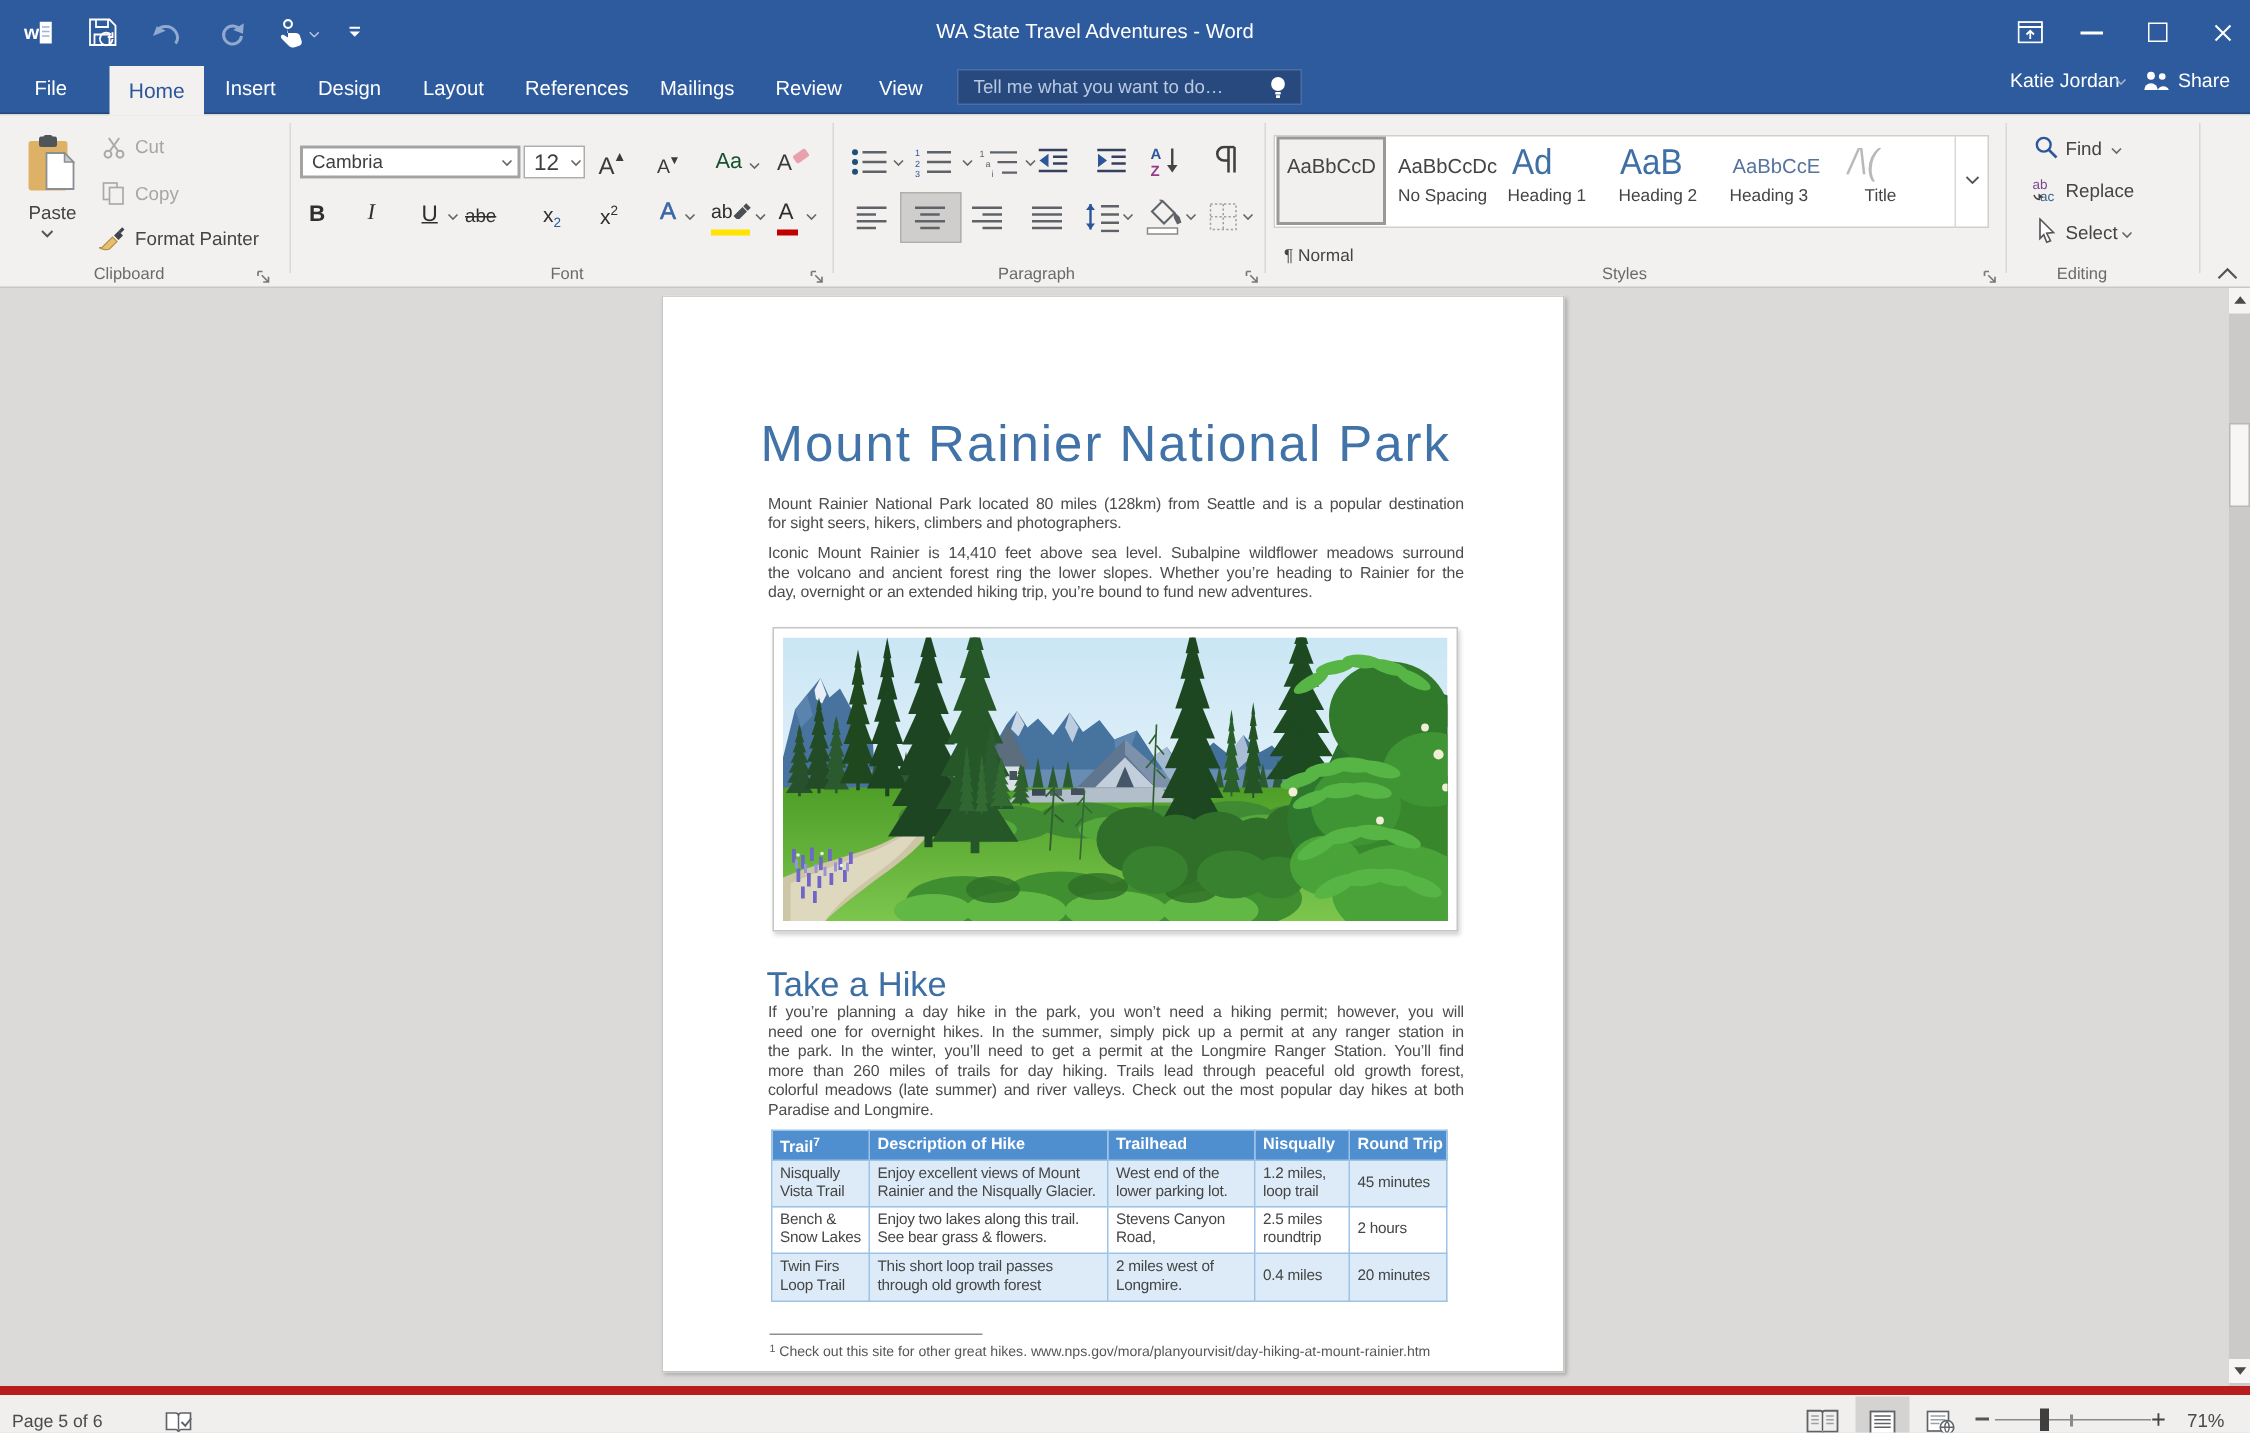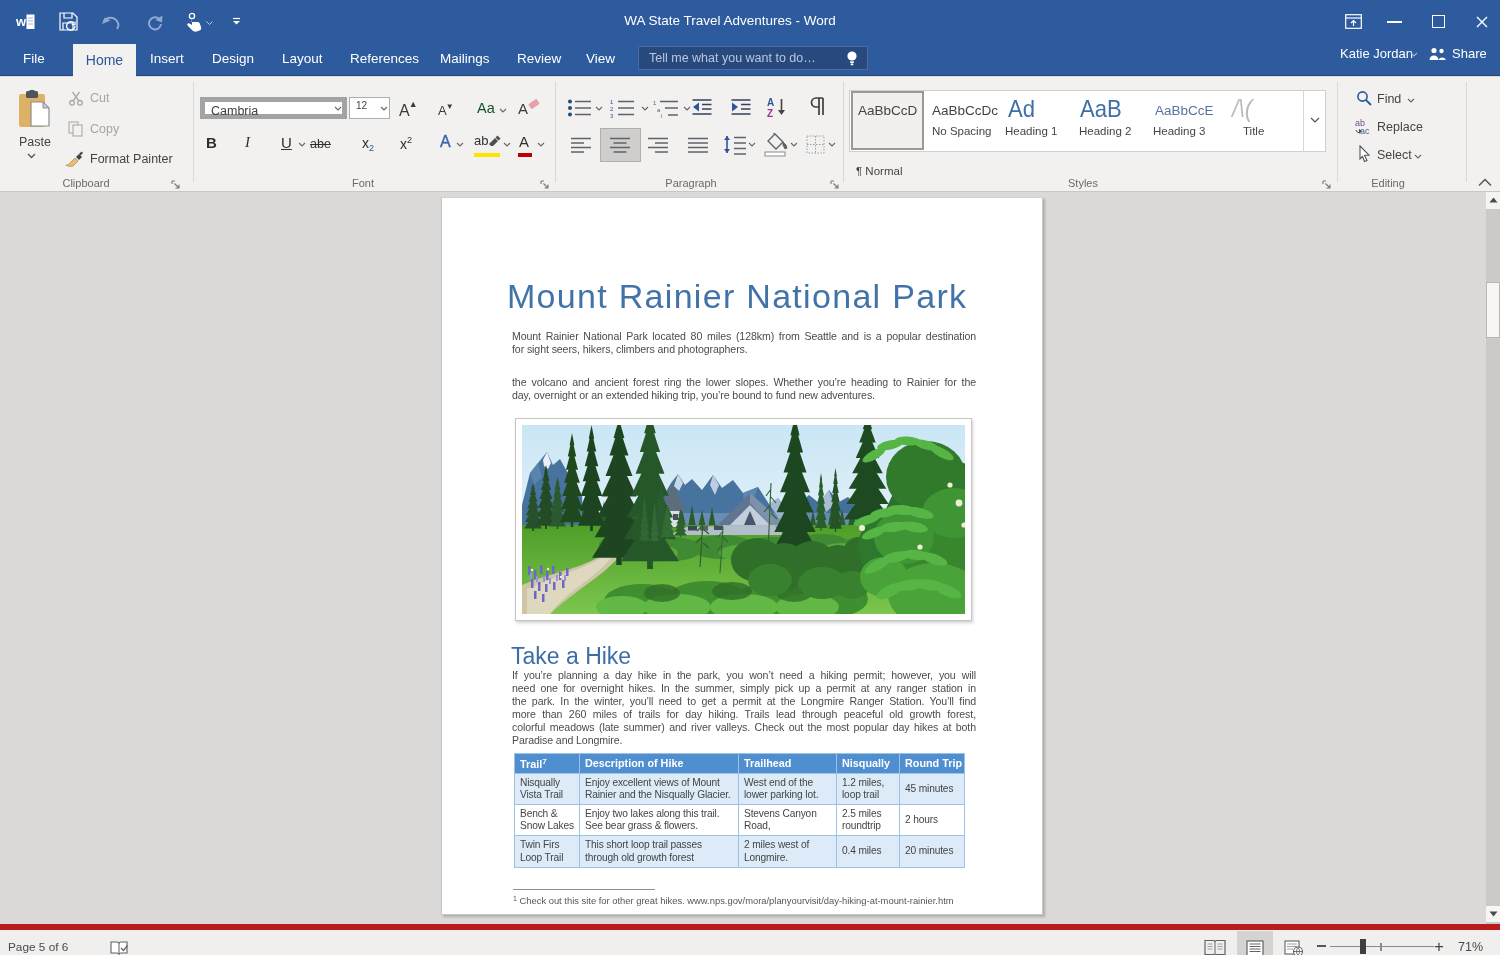--- a/index.html
+++ b/index.html
@@ -168,25 +168,25 @@
       <path d="M2 14 L9 7 l3 3 -5 5 c-2 1 -6 0 -7 -1 z" fill="#e8c06c" stroke="#b5914d" stroke-width="0.8"></path>
       <path d="M10 6 l3 -3 3 3 -3 3 z" fill="#3f4448"></path>
       <path d="M13 3 l2.5 -2.5 1.5 1.5 -2.5 2.5" fill="#3f4448"></path>
     </svg>
     <div class="abs btntext" style="left:90px; top:75px; font-size:12.5px;">Format Painter</div>
     <div class="glabel" style="left:36px;">Clipboard</div>
     <svg class="abs" style="left:171px; top:103px;" width="10" height="10" viewBox="0 0 10 10">
         <path d="M1 1 v3 M1 1 h3 M3.5 3.5 L8 8 M8 4.5 V8 H4.5" fill="none" stroke="#777" stroke-width="1.1"></path>
       </svg>
 
-    <div class="abs" style="left:200px; top:20px; width:147px; height:22px; background:#fff; border:5px solid #a3a3a3; font-size:12.5px; color:#3f3f3f; padding:2px 0 0 6px;">Cambria</div>
+    <div class="abs" style="left:200px; top:20px; width:147px; height:22px; background:#fff; border:2px solid #a3a3a3; font-size:12.5px; color:#3f3f3f; padding:2px 0 0 6px;">Cambria</div>
     <svg class="abs" style="left:334px; top:29px;" width="8" height="5" viewBox="0 0 8 5">
         <path d="M1 1 l3 3 3-3" fill="none" stroke="#666" stroke-width="1.1"></path>
       </svg>
-    <div class="abs" style="left:349px; top:20px; width:41px; height:22px; background:#fff; border:1px solid #aeadab; font-size:10px; color:#3f3f3f; padding:2px 0 0 6px;">12</div>
+    <div class="abs" style="left:349px; top:20px; width:41px; height:22px; background:#fff; border:1px solid #aeadab; font-size:15px; color:#3f3f3f; padding:2px 0 0 6px;">12</div>
     <svg class="abs" style="left:380px; top:29px;" width="8" height="5" viewBox="0 0 8 5">
         <path d="M1 1 l3 3 3-3" fill="none" stroke="#666" stroke-width="1.1"></path>
       </svg>
     <div class="abs" style="left:399px; top:22px; font-size:16px; color:#3b3b3b;">A<span style="font-size:9px; vertical-align:9px; margin-left:-1px;">▲</span></div>
     <div class="abs" style="left:438px; top:25px; font-size:13px; color:#3b3b3b;">A<span style="font-size:8px; vertical-align:6px; margin-left:-1px;">▼</span></div>
     <div class="abs" style="left:477px; top:23px; font-size:14.5px; color:#14532d;">Aa</div>
     <svg class="abs" style="left:499px; top:31px;" width="8" height="5" viewBox="0 0 8 5">
         <path d="M1 1 l3 3 3-3" fill="none" stroke="#666" stroke-width="1.1"></path>
       </svg>
     <div class="abs" style="left:518px; top:23px; font-size:15px; color:#3b3b3b;">A</div>
@@ -213,21 +213,21 @@
       </svg>
     <rect class="abs" style="left:474px; top:76px; width:26px; height:4px; background:#ffe400; display:block;"></rect>
     <svg class="abs" style="left:503px; top:65px;" width="8" height="5" viewBox="0 0 8 5">
         <path d="M1 1 l3 3 3-3" fill="none" stroke="#666" stroke-width="1.1"></path>
       </svg>
     <div class="abs" style="left:519px; top:56px; font-size:15px; color:#2f2f2f;">A</div>
     <div class="abs" style="left:518px; top:76px; width:14px; height:4px; background:#c00000;"></div>
     <svg class="abs" style="left:537px; top:65px;" width="8" height="5" viewBox="0 0 8 5">
         <path d="M1 1 l3 3 3-3" fill="none" stroke="#666" stroke-width="1.1"></path>
       </svg>
-    <div class="glabel" style="left:313px;">Font</div>
+    <div class="glabel" style="left:328px;">Font</div>
     <svg class="abs" style="left:540px; top:103px;" width="10" height="10" viewBox="0 0 10 10">
         <path d="M1 1 v3 M1 1 h3 M3.5 3.5 L8 8 M8 4.5 V8 H4.5" fill="none" stroke="#777" stroke-width="1.1"></path>
       </svg>
 
     <svg class="abs" style="left:567px; top:21px;" width="26" height="20" viewBox="0 0 26 20">
       <g fill="#1f4e79">
           <circle cx="3" cy="3.5" r="2"></circle>
           <circle cx="3" cy="10" r="2"></circle>
           <circle cx="3" cy="16.5" r="2"></circle>
         </g>
@@ -395,20 +395,21 @@
     <div class="glabel" style="left:1338px;">Editing</div>
     <svg class="abs" style="left:1478px; top:101px;" width="14" height="9" viewBox="0 0 14 9">
         <path d="M1 7.5 L7 1.5 L13 7.5" fill="none" stroke="#555" stroke-width="1.5"></path>
       </svg>
   </div>
   <div class="abs" id="canvas">
     <div id="page">
       <div id="doctitle">Mount Rainier National Park</div>
       <div class="body-t jl" style="top:132px;">Mount Rainier National Park located 80 miles (128km) from Seattle and is a popular destination</div>
       <div class="body-t" style="top:145px;">for sight seers, hikers, climbers and photographers.</div>
+      <div class="body-t jl" style="top:165px;">Iconic Mount Rainier is 14,410 feet above sea level. Subalpine wildflower meadows surround</div>
       <div class="body-t jl" style="top:178px;">the volcano and ancient forest ring the lower slopes. Whether you’re heading to Rainier for the</div>
       <div class="body-t" style="top:191px;">day, overnight or an extended hiking trip, you’re bound to fund new adventures.</div>
 
       <div style="position:absolute; left:73px; top:220px; width:457px; height:203px; background:#fff; border:1px solid #c6c5c3; box-shadow:1px 2px 3px rgba(0,0,0,0.18);">
         <svg id="photo" style="position:absolute; left:6px; top:6px;" width="443" height="189" viewBox="0 0 443 189">
           <defs>
             <linearGradient id="sky" x1="0" y1="0" x2="0" y2="1">
               <stop offset="0" stop-color="#cae6f4"></stop>
                 <stop offset="1" stop-color="#e4f2fa"></stop>
             </linearGradient>

